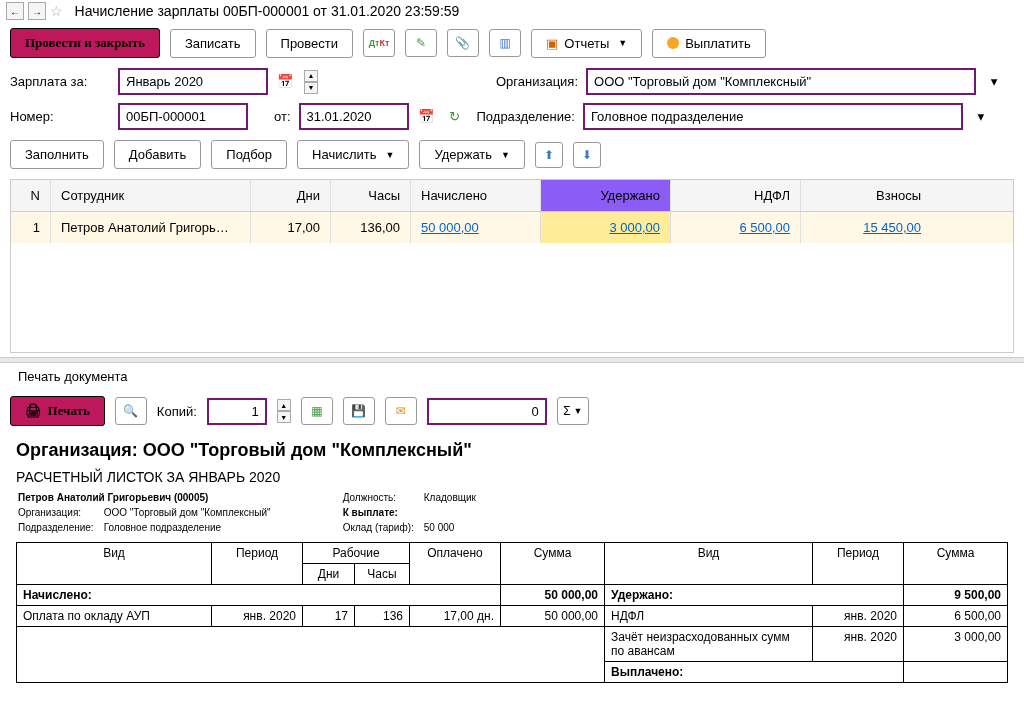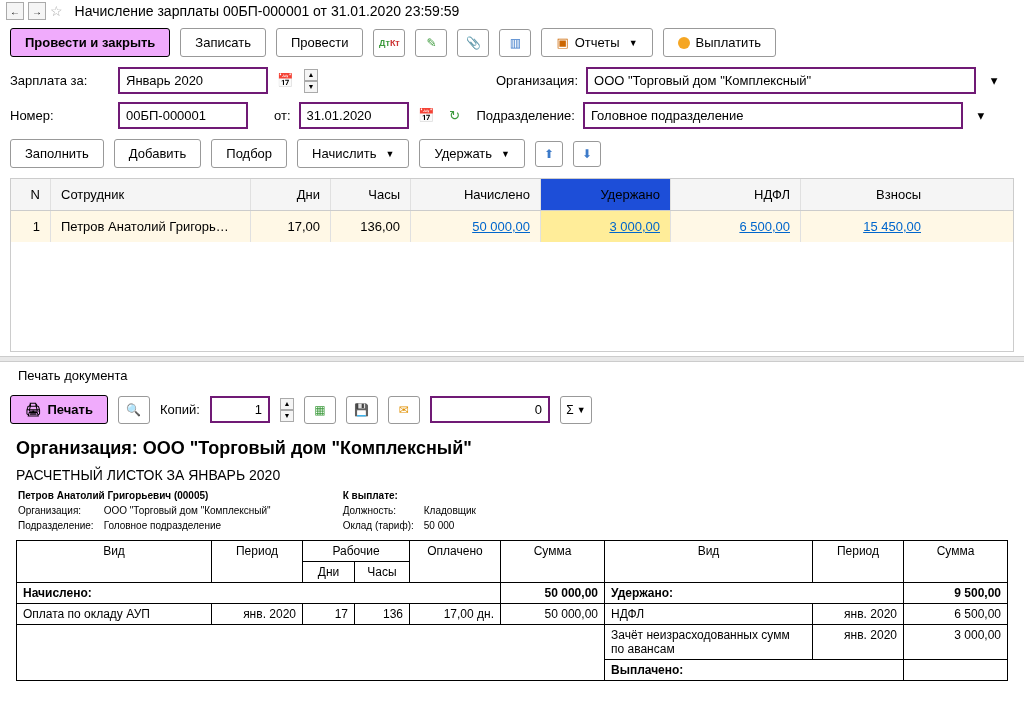--- a/index.html
+++ b/index.html
@@ -39,23 +39,24 @@
   background: #fff;
   padding: 6px 14px;
   font-size: 13px;
   cursor: pointer;
   border-radius: 3px;
   display: flex;
   align-items: center;
   gap: 6px;
 }
 .btn-yellow {
-  background: #f0abfc;
+  background: #be185d;
   border: 1px solid #000;
   font-weight: bold;
+  font-family: Liberation Serif, serif;
 }
 .icon-btn {
   width: 32px; height: 28px;
   border: 1px solid #999;
   background: #fff;
   display: flex; align-items: center; justify-content: center;
   cursor: pointer;
   border-radius: 3px;
 }
 .form-row {
@@ -94,21 +95,21 @@
 }
 .grid-header div:last-child, .grid-row div:last-child { border-right: none; }
 .grid-row {
   display: flex;
   background: #fff8e6;
 }
 .col-n { width: 40px; text-align: right; }
 .col-emp { width: 200px; }
 .col-days { width: 80px; text-align: right; }
 .col-hours { width: 80px; text-align: right; }
-.col-accr { width: 130px; text-align: right; }
+.col-accr { width: 130px; text-align: left; }
 .col-withh { width: 130px; text-align: right; background:#ffed99;}
 .col-ndfl { width: 130px; text-align: right; }
 .col-contr { width: 130px; text-align: right; }
 .link { color: #0066cc; text-decoration: underline; cursor: pointer; }
 .grid-body { height: 140px; }
 .splitter { height: 6px; background: #e8e8e8; border-top:1px solid #ccc; border-bottom:1px solid #ccc; margin-top: 4px;}
 .section-title { padding: 6px 18px; font-size: 13px; }
 .print-toolbar {
   display: flex;
   align-items: center;
@@ -232,21 +233,21 @@
     </div>
 </div>
 
 <div class="grid">
   <div class="grid-header">
     <div class="col-n">N</div>
     <div class="col-emp">Сотрудник</div>
     <div class="col-days">Дни</div>
     <div class="col-hours">Часы</div>
     <div class="col-accr">Начислено</div>
-    <div class="col-withh" style="background:#1d4ed8">Удержано</div>
+    <div class="col-withh" style="background:#8b5cf6">Удержано</div>
     <div class="col-ndfl">НДФЛ</div>
     <div class="col-contr">Взносы</div>
   </div>
   <div class="grid-body">
     <div class="grid-row">
       <div class="col-n">1</div>
       <div class="col-emp">Петров Анатолий Григорь…</div>
       <div class="col-days">17,00</div>
       <div class="col-hours">136,00</div>
       <div class="col-accr"><span class="link">50 000,00</span></div>
@@ -300,25 +301,25 @@
           </tr>
       <tr>
             <td>Подразделение:</td>
             <td>Головное подразделение</td>
           </tr>
     </tbody>
       </table>
     <table>
       <tbody>
           <tr>
-            <td colspan="2" class="bold">К выплате:</td>
-          </tr>
-      <tr>
             <td>Должность:</td>
             <td>Кладовщик</td>
+          </tr>
+      <tr>
+            <td colspan="2" class="bold">К выплате:</td>
           </tr>
       <tr>
             <td>Оклад (тариф):</td>
             <td>50 000</td>
           </tr>
     </tbody>
       </table>
   </div>
 
   <table class="pay-table">

